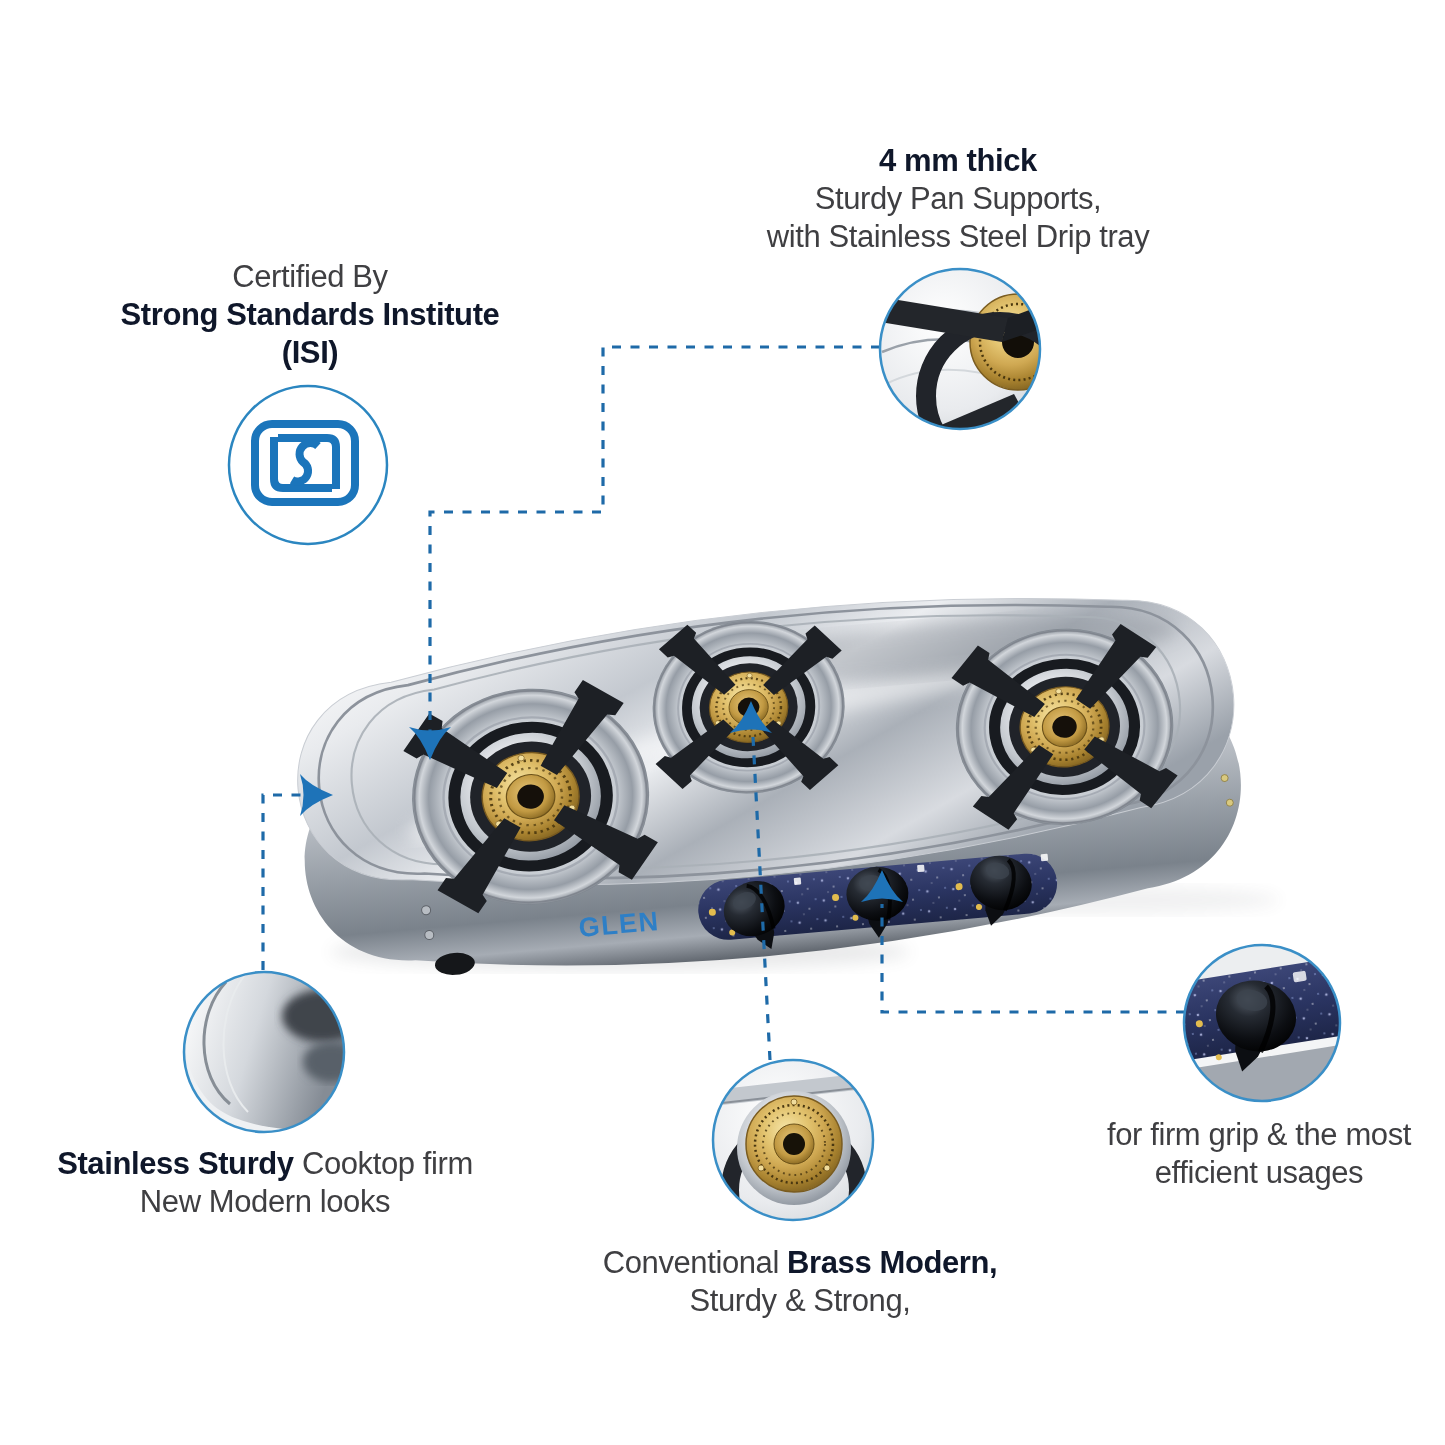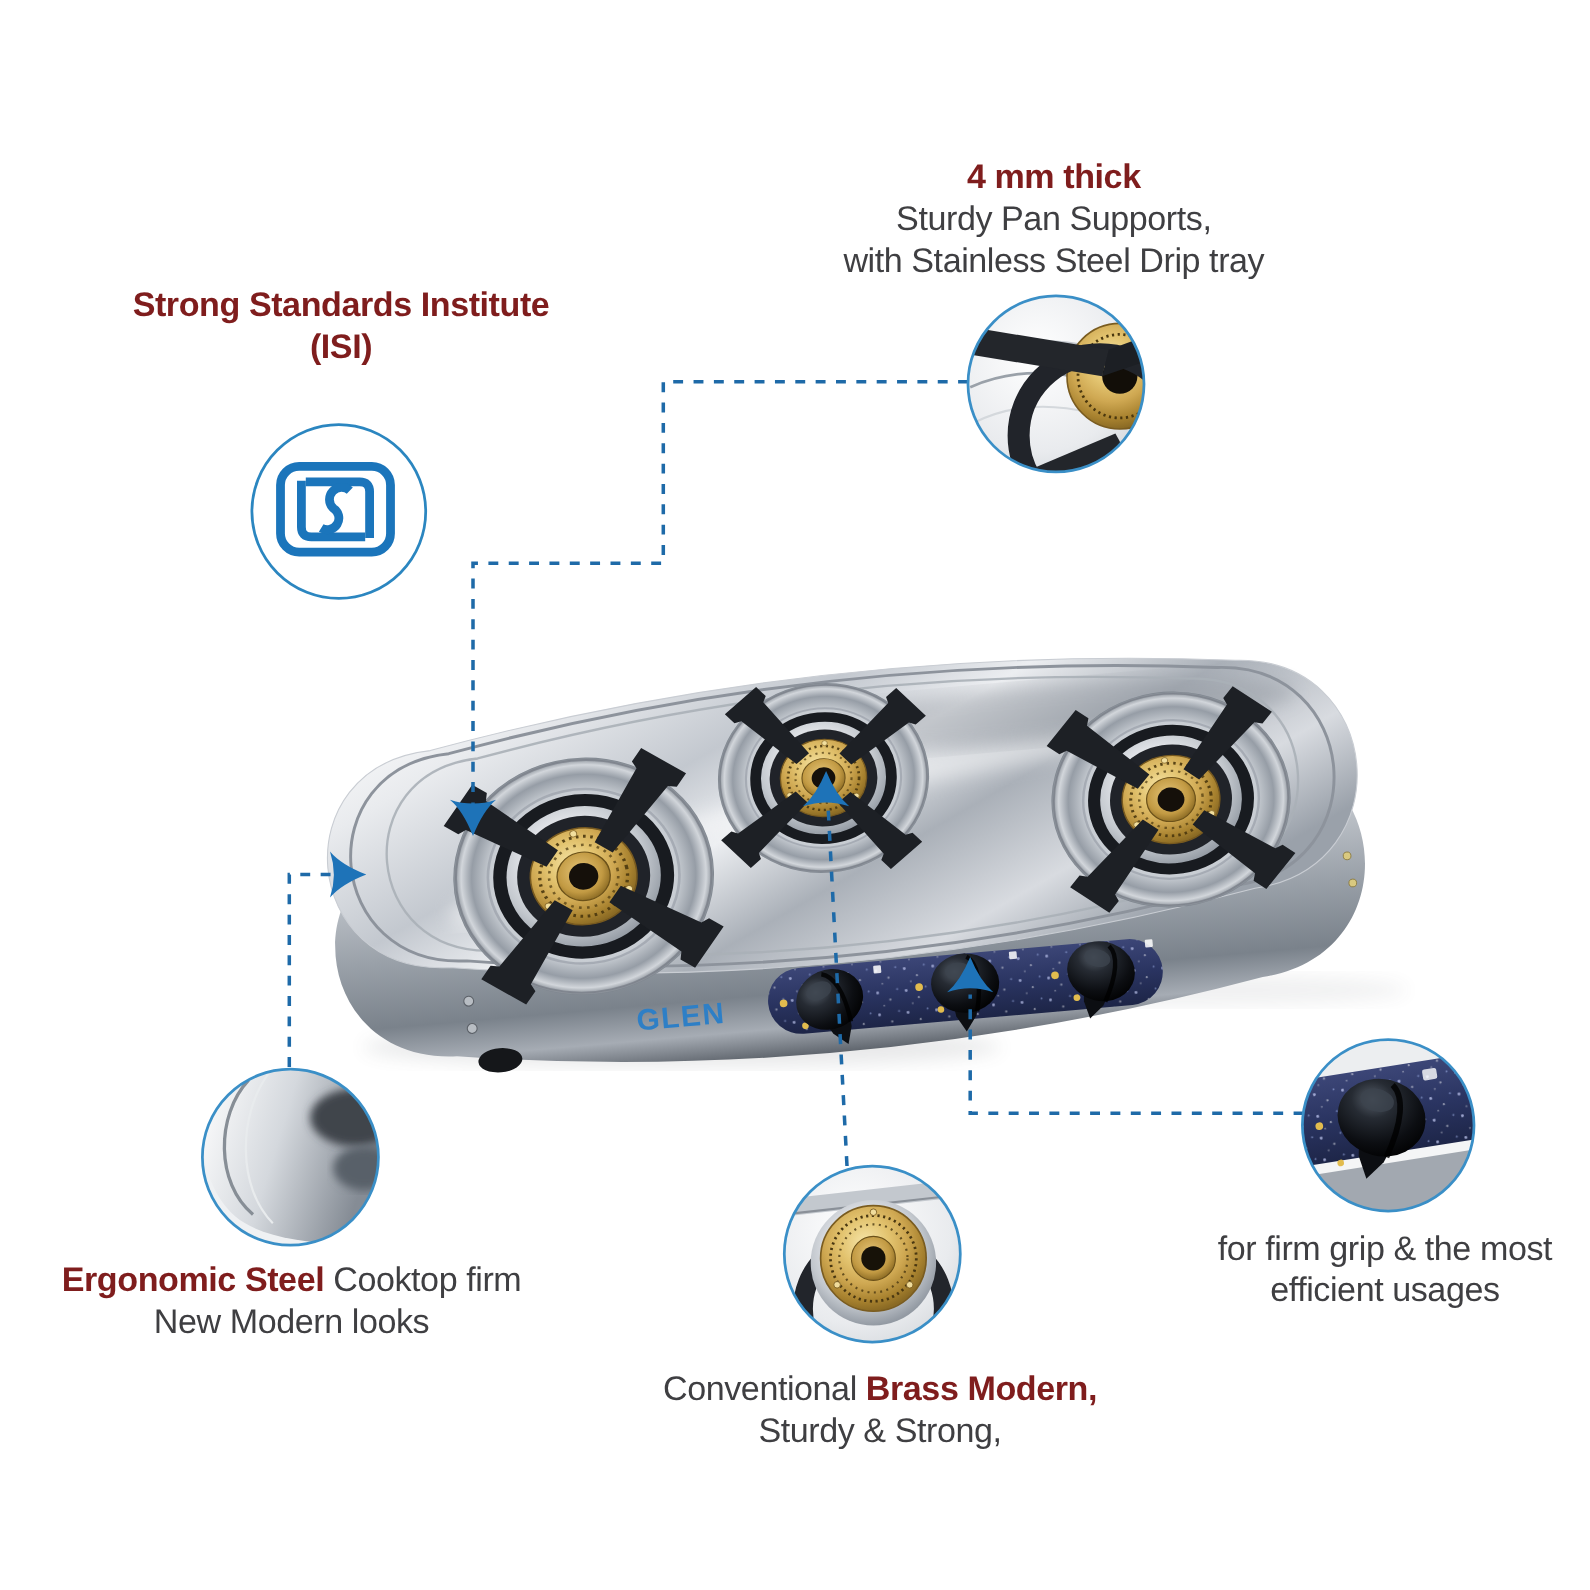--- a/index.html
+++ b/index.html
@@ -2,21 +2,21 @@
 <html><head>
 <meta charset="utf-8">
 <style>
   html,body{margin:0;padding:0;background:#ffffff;}
   body{width:1445px;height:1445px;position:relative;overflow:hidden;
        font-family:"Liberation Sans", sans-serif;}
   .stage{position:absolute;inset:0;}
   svg.art{position:absolute;left:0;top:0;}
   .callout{position:absolute;text-align:center;color:#3f3f42;
            font-size:31px;line-height:38px;letter-spacing:-0.4px;}
-  .callout .b{font-weight:700;color:#7f1d1d;}
+  .callout .b{font-weight:700;color:#0f172a;}
   .line{white-space:pre-wrap;}
 </style>
 </head>
 <body>
 
 <div class="stage">
 
 <svg class="art" width="1445" height="1445" viewBox="0 0 1445 1445" xmlns="http://www.w3.org/2000/svg">
   <defs>
     <linearGradient id="gTop" x1="0" y1="0" x2="1" y2="0.6">
@@ -284,26 +284,27 @@
   </g>
 </svg>
 
 <div class="callout" style="left:708px;top:142px;width:500px;">
   <div class="line b">4 mm thick</div>
   <div class="line">Sturdy Pan Supports,</div>
   <div class="line">with Stainless Steel Drip tray</div>
 </div>
 
 <div class="callout" style="left:85px;top:258px;width:450px;">
+  <div class="line">Certified By</div>
   <div class="line b">Strong Standards Institute</div>
   <div class="line b">(ISI)</div>
 </div>
 
 <div class="callout" style="left:35px;top:1145px;width:460px;">
-  <div class="line"><span class="b">Ergonomic Steel</span><span> Cooktop firm</span></div>
+  <div class="line"><span class="b">Stainless Sturdy</span><span> Cooktop firm</span></div>
   <div class="line">New Modern looks</div>
 </div>
 
 <div class="callout" style="left:570px;top:1244px;width:460px;">
   <div class="line"><span>Conventional </span><span class="b">Brass Modern,</span></div>
   <div class="line">Sturdy &amp; Strong,</div>
 </div>
 
 <div class="callout" style="left:1073px;top:1116px;width:372px;">
   <div class="line">for firm grip &amp; the most</div>

